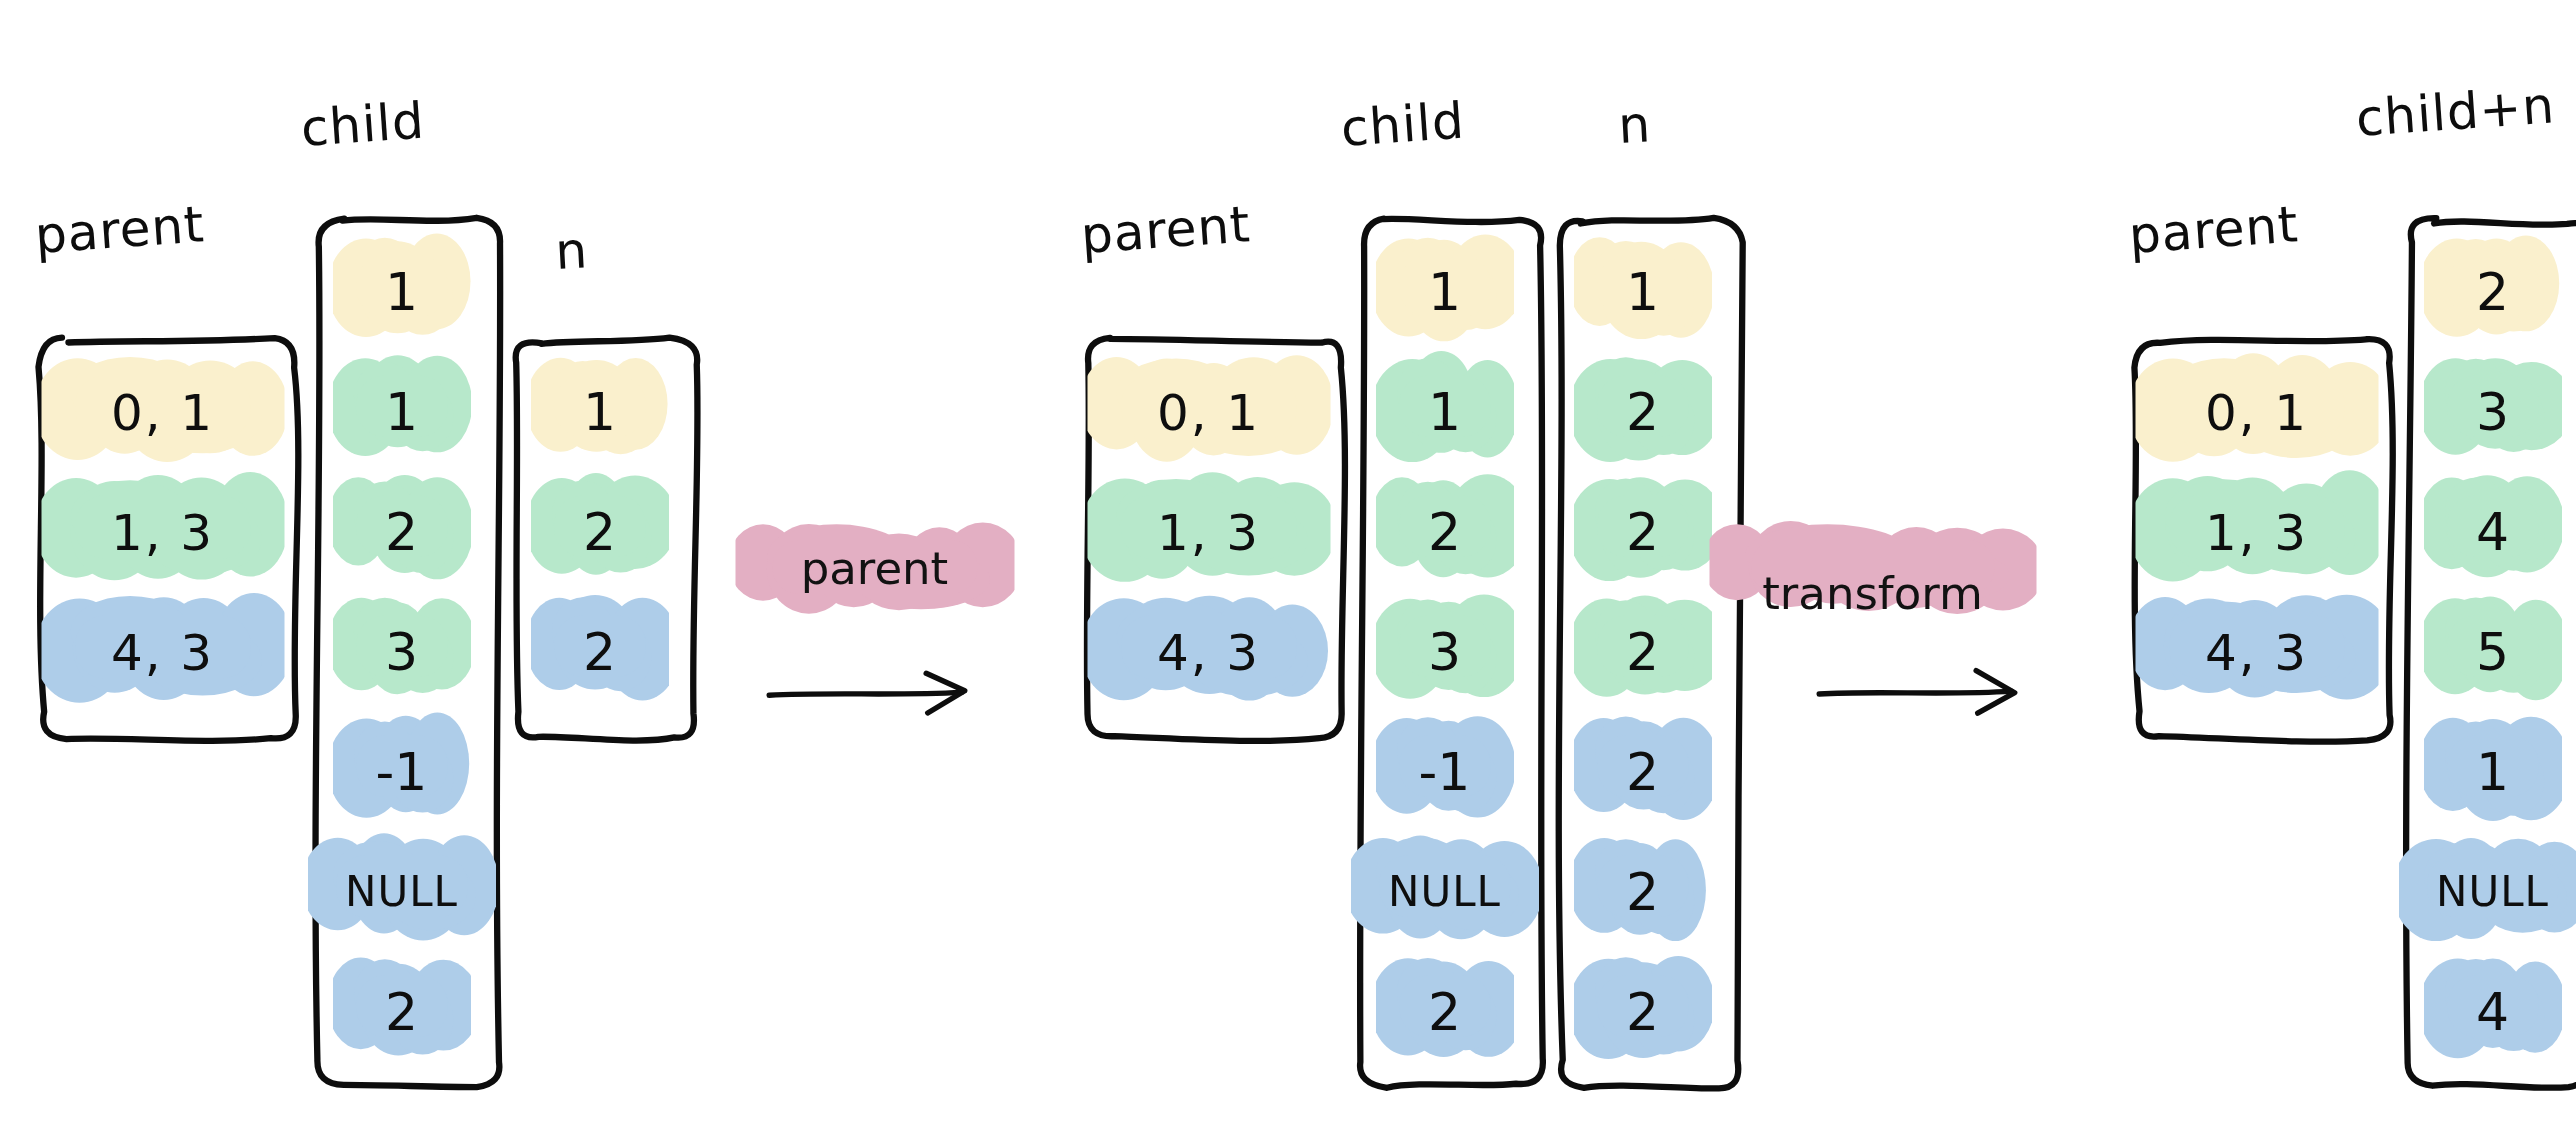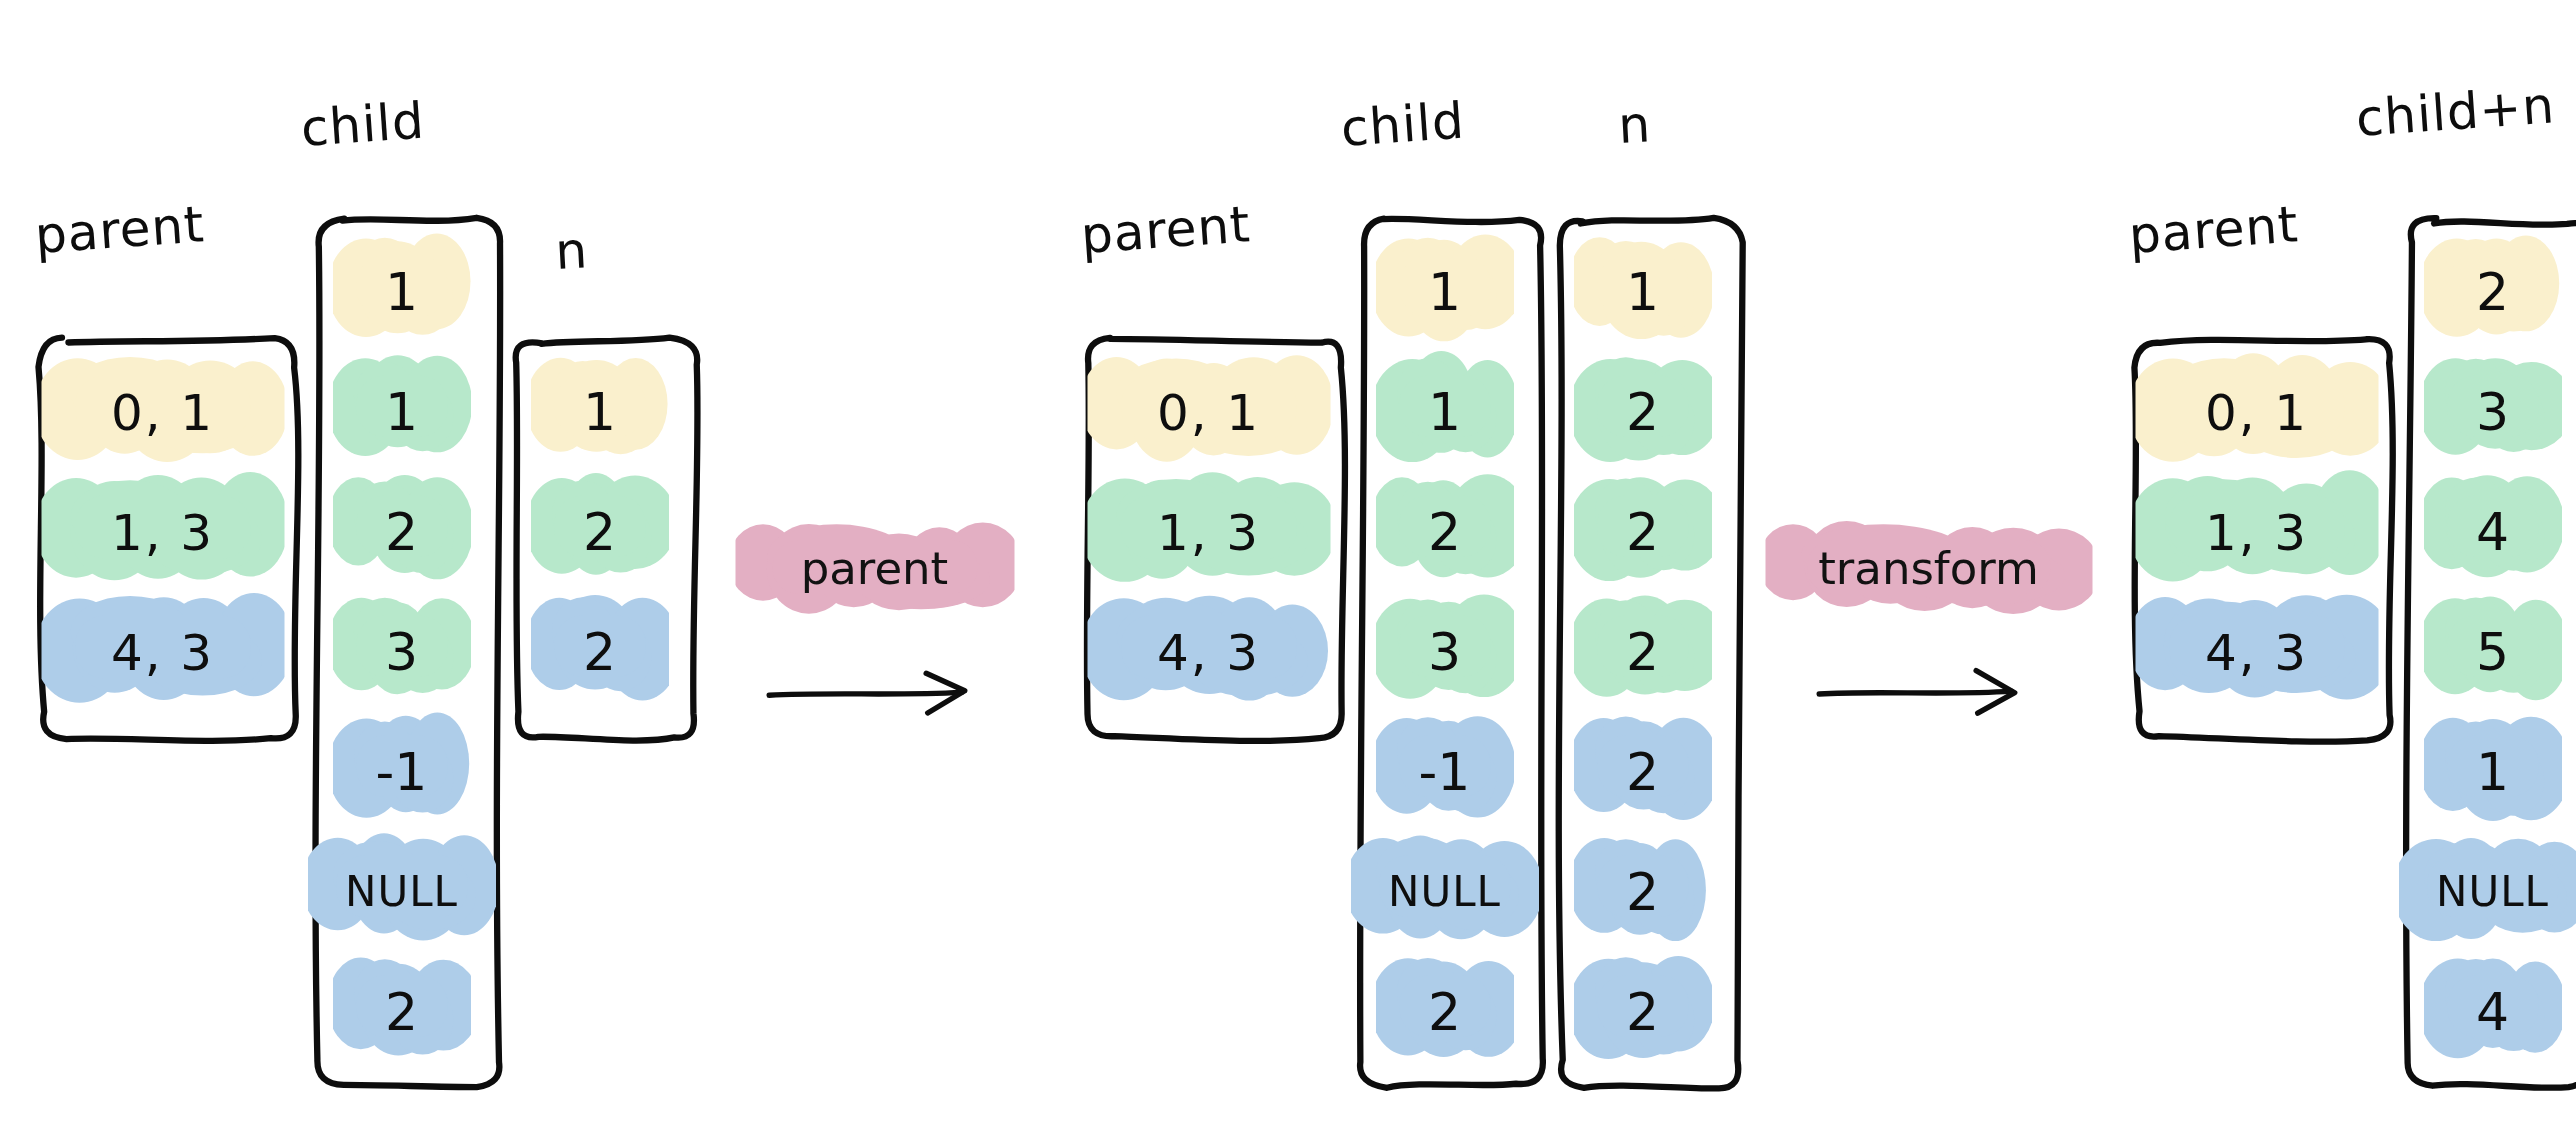--- a/index.html
+++ b/index.html
@@ -689,21 +689,21 @@
           </g>
           </svg></span>
       <span class="txt" style="font-size: 45px;">parent</span>
     </div>
     <div class="arrow" style="left: 736px; top: 666px;">
       <svg width="265" height="54" viewBox="-6 -14 273.503234152652 70">
             <path d="M 2 23.92990512144206 C 77.2509702457956 19.711555307856543, 167.3771021992238 24.71042598029635, 251.503234152652 20.24719654698856" fill="none" stroke="#0d0d0d" stroke-width="7" stroke-linecap="round"></path>
             <path d="M 205.503234152652 -4.58832726215951 L 255.503234152652 18.14473079938807 L 207.503234152652 46.9083002651505" fill="none" stroke="#0d0d0d" stroke-width="7" stroke-linecap="round" stroke-linejoin="round"></path>
           </svg>
     </div>
-    <div class="op" style="left: 1770px; top: 517px; width: 317px; height: 103px;">
+    <div class="op" style="left: 1714px; top: 517px; width: 317px; height: 103px; align-items: flex-end;">
       <span class="blob"><svg width="327" height="106" viewBox="-12 -12 337.1239327296248 109.1477360931436">
             <g fill="#e3afc3">
             <ellipse cx="16.410184327890583" cy="37.610692324002954" rx="35.829781444874506" ry="39.197418024790984"></ellipse>
             <ellipse cx="71.69493318418384" cy="39.536011890983715" rx="43.89089751748569" ry="44.35148952074656"></ellipse>
             <ellipse cx="116.81432686834515" cy="40.009900722949894" rx="47.23620987884741" ry="40.57600535936786"></ellipse>
             <ellipse cx="151.99423572229375" cy="46.86067206689067" rx="47.267205846448896" ry="41.02919254444556"></ellipse>
             <ellipse cx="201.20473092296254" cy="43.21175069811652" rx="42.00323400590813" ry="41.81498089297953"></ellipse>
             <ellipse cx="243.39668675787968" cy="46.48952393092877" rx="47.1402371474508" ry="44.491316506246456"></ellipse>
             <ellipse cx="290.4779301299798" cy="45.199447697347566" rx="42.79347948053718" ry="42.198561660252615"></ellipse>
             <ellipse cx="109.59337645536868" cy="29.27764728133627" rx="84.5434618369987" ry="30.653184993531696"></ellipse>

